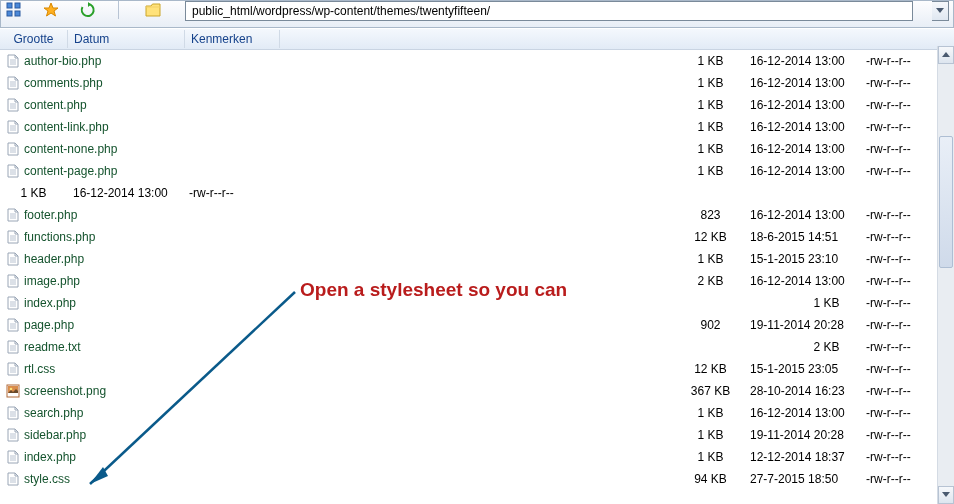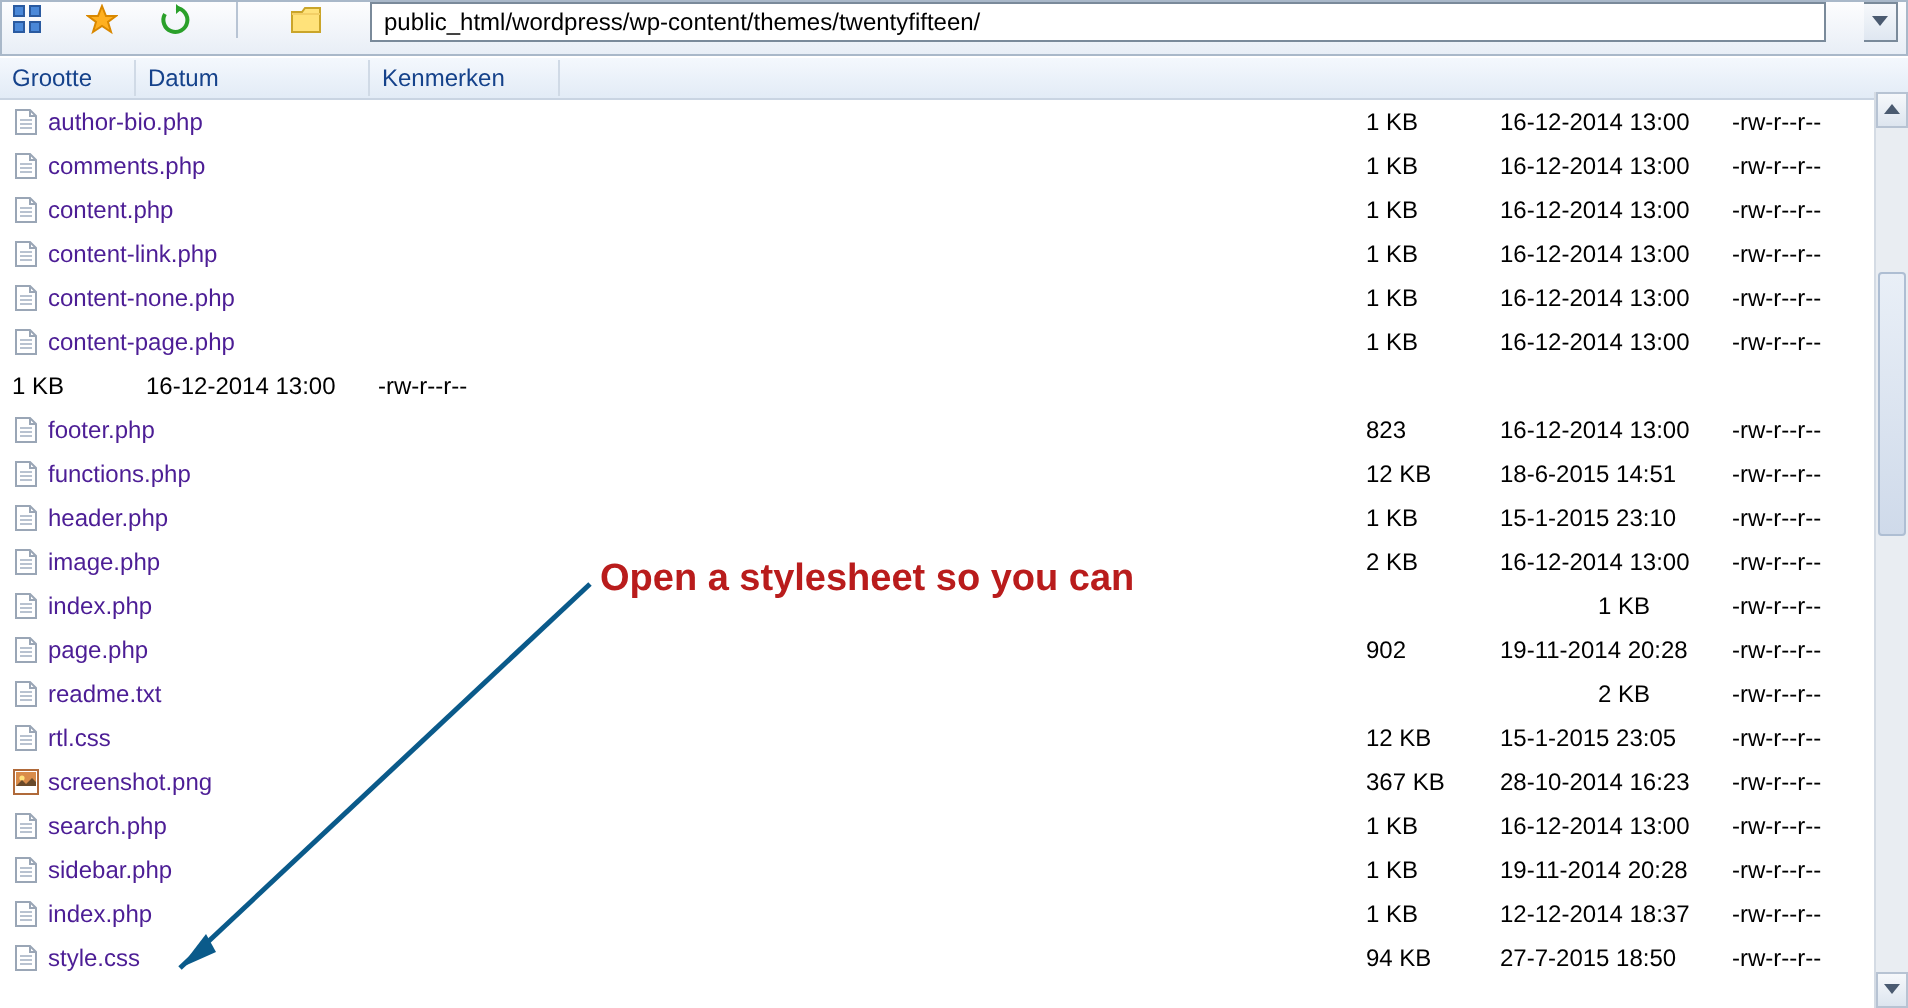--- a/index.html
+++ b/index.html
@@ -7,29 +7,29 @@
   .tb-icon{width:18px;height:18px;display:flex;align-items:center;justify-content:center;border-radius:2px}
   .tb-icon svg{display:block}
   .sep{width:1px;height:18px;background:#b8c4d4;margin:0 2px}
   .folder-ico{margin-left:4px;margin-right:4px}
   .addr{flex:1;background:#fff;border:1px solid #7a8a9a;height:18px;line-height:18px;padding:0 4px;color:#000;display:flex;align-items:center}
   .addr input{border:none;outline:none;width:100%;font:inherit;background:transparent}
   .dd{width:16px;height:18px;border:1px solid #7a8a9a;border-left:none;background:linear-gradient(#f6f8fb,#dfe7f1);display:flex;align-items:center;justify-content:center}
   .header{display:flex;align-items:center;background:linear-gradient(#f4f8fd,#e2ebf6);border-bottom:1px solid #c9d4e2;height:20px;color:#15428b;font-weight:normal;border-top:1px solid #fff}
   .col{padding:2px 6px;overflow:hidden;white-space:nowrap;text-overflow:ellipsis;border-right:1px solid #d0dae6}
   .col-name{flex:1;display:flex;align-items:center;gap:6px}
-  .col-size{width:55px;text-align:left}
+  .col-size{width:55px;text-align:center}
   .col-date{width:104px}
   .col-attr{width:82px}
   .sort-ind{flex:1;text-align:center;color:#5a7aa8;font-size:10px}
   .list{position:relative;overflow:hidden}
   .row{display:flex;align-items:center;height:22px}
   .row .col{border-right:none}
   .row .col-name{display:flex;align-items:center;gap:4px;padding-left:6px}
-  .fname{color:#4c1d95}
+  .fname{color:#14532d}
   .file-ico{width:14px;height:14px;flex:0 0 14px}
   .scrollbar{position:absolute;right:0;top:46px;bottom:0;width:16px;background:#e9edf2;border-left:1px solid #d4dbe4}
   .sb-btn{height:16px;background:linear-gradient(#f6f8fb,#dde5ef);border:1px solid #b7c3d3;margin:0;display:flex;align-items:center;justify-content:center}
   .sb-thumb{position:absolute;left:1px;right:1px;top:90px;height:130px;background:linear-gradient(#e9eff7,#cfdaea);border:1px solid #aebed3;border-radius:2px}
   .annot{position:absolute;color:#b91c1c;font-weight:bold;font-size:19px;font-family:"Segoe UI",Arial,sans-serif;line-height:1.25;pointer-events:none}
   .arrow-svg{position:absolute;pointer-events:none}
   .wrap{position:relative;width:954px;height:504px;overflow:hidden;border-right:1px solid #cfd7e1}
 </style>
 </head>
 <body>

